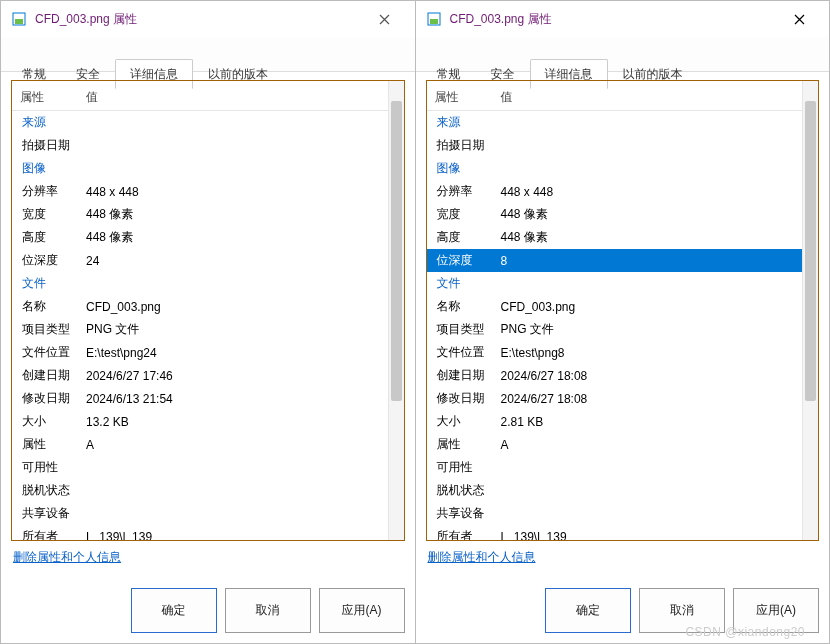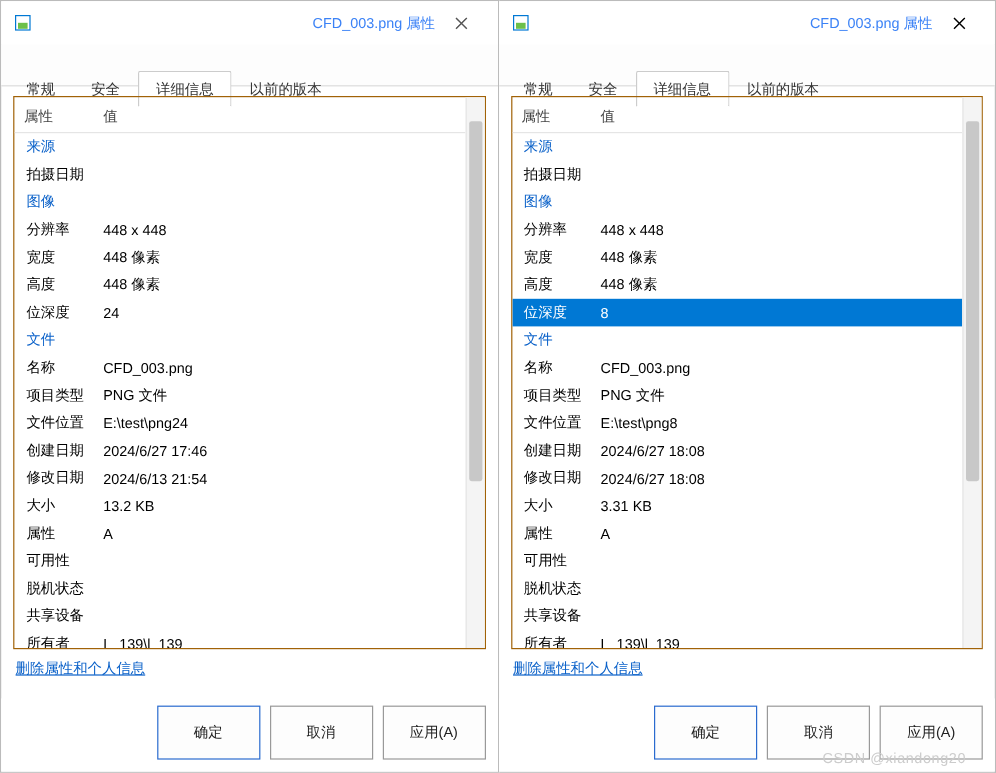--- a/index.html
+++ b/index.html
@@ -29,21 +29,21 @@
     padding: 0 8px 0 10px;
     background: #fff;
     color: #444;
   }
   .titlebar .icon {
     width: 16px; height: 16px;
     margin-right: 8px;
     display: flex; align-items: center; justify-content: center;
     color: #0078d4;
   }
-  .titlebar .title { flex: 1; font-size: 12px; color: #3b82f6; text-align: right; }
+  .titlebar .title { flex: 1; font-size: 12px; color: #701a75; }
   .close-btn {
     width: 44px; height: 30px;
     display: flex; align-items: center; justify-content: center;
     color: #555; cursor: pointer;
   }
   .tabrow {
     display: flex;
     padding: 4px 6px 0 6px;
     border-bottom: 1px solid #ddd;
     background: #fdfdfd;
@@ -359,21 +359,21 @@
           <div class="data-row">
               <div class="col-prop">创建日期</div>
               <div class="col-val">2024/6/27 18:08</div>
             </div>
           <div class="data-row">
               <div class="col-prop">修改日期</div>
               <div class="col-val">2024/6/27 18:08</div>
             </div>
           <div class="data-row">
               <div class="col-prop">大小</div>
-              <div class="col-val">3.31 KB</div>
+              <div class="col-val">2.81 KB</div>
             </div>
           <div class="data-row">
               <div class="col-prop">属性</div>
               <div class="col-val">A</div>
             </div>
           <div class="data-row">
               <div class="col-prop">可用性</div>
               <div class="col-val"></div>
             </div>
           <div class="data-row">

